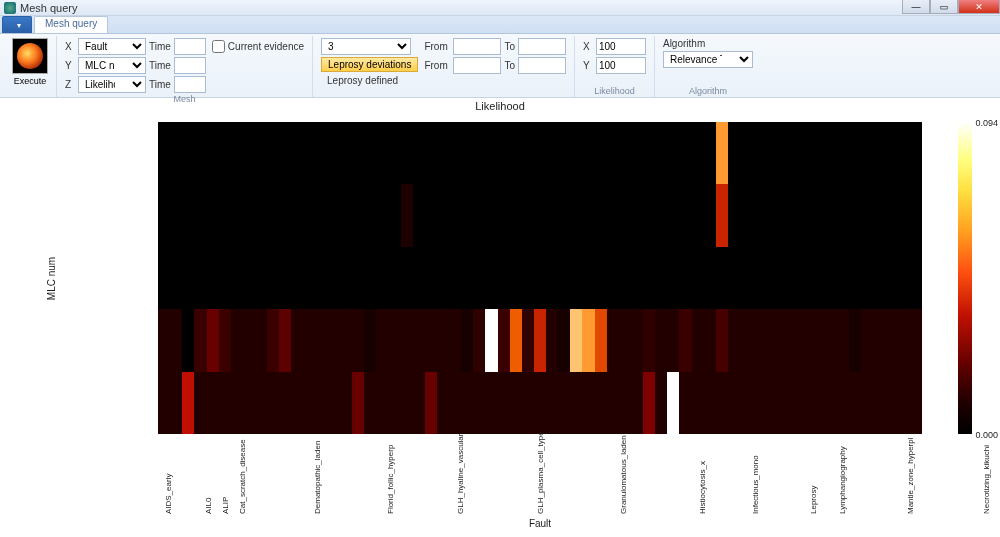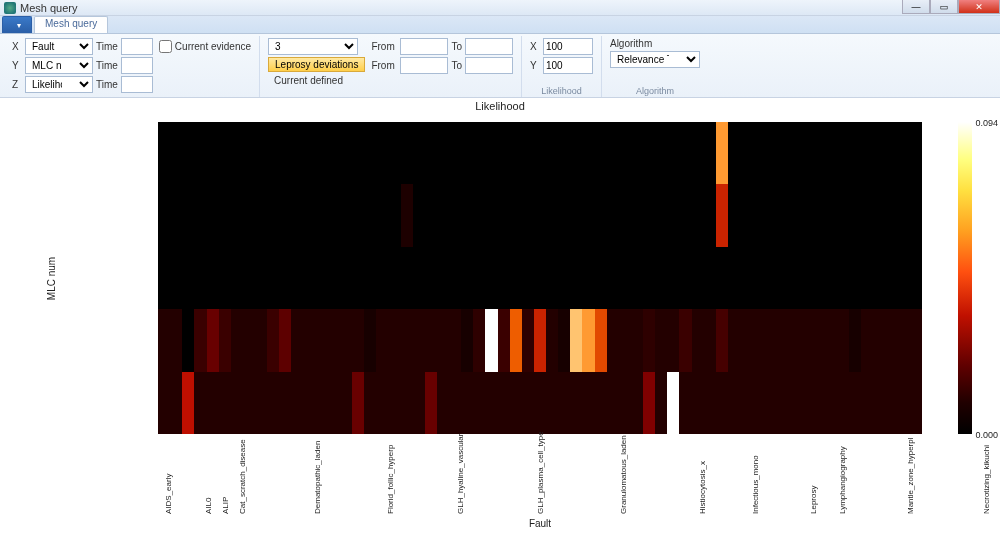--- a/index.html
+++ b/index.html
@@ -189,20 +189,29 @@
   <div class="winbtn close">✕</div>
 </div>
 
 <div class="tabrow">
   <div class="filebtn"></div>
   <div class="tab">Mesh query</div>
 </div>
 
 <div class="ribbon">
 
+  <div class="group" style="border-right:1px solid #d2dded;">
+    <div class="group-body">
+      <div class="exec-wrap">
+        <div class="execute-icon"></div>
+        <span style="font-size:9px;">Execute</span>
+      </div>
+    </div>
+    <div class="group-label"></div>
+  </div>
 
   <div class="group">
     <div class="group-body">
       <div class="col">
         <div class="row">
           <span class="lbl">X</span>
           <select class="sel-axis"><option>Fault</option></select>
           <span class="lbl">Time</span>
           <input type="text" class="inp-time" style="">
         </div>
@@ -219,28 +228,29 @@
           <input type="text" class="inp-time" style="">
         </div>
       </div>
       <div class="col" style="padding-top:2px;">
         <label class="chk">
           <input type="checkbox" style="">
           <span>Current evidence</span>
         </label>
       </div>
     </div>
+    <div class="group-label">Mesh</div>
   </div>
 
   <div class="group">
     <div class="group-body">
       <div class="col">
         <select class="sel-sd"><option>3</option></select>
         <div class="sd-highlight">Leprosy deviations</div>
-        <div class="custom-def">Current defined</div>
+        <div class="custom-def">Leprosy defined</div>
       </div>
       <div class="col">
         <div class="row">
           <span class="lbl" style="min-width:26px;">From</span>
           <input type="text" class="inp-range" style="">
           <span class="lbl">To</span>
           <input type="text" class="inp-range" style="">
         </div>
         <div class="row">
           <span class="lbl" style="min-width:26px;">From</span>

